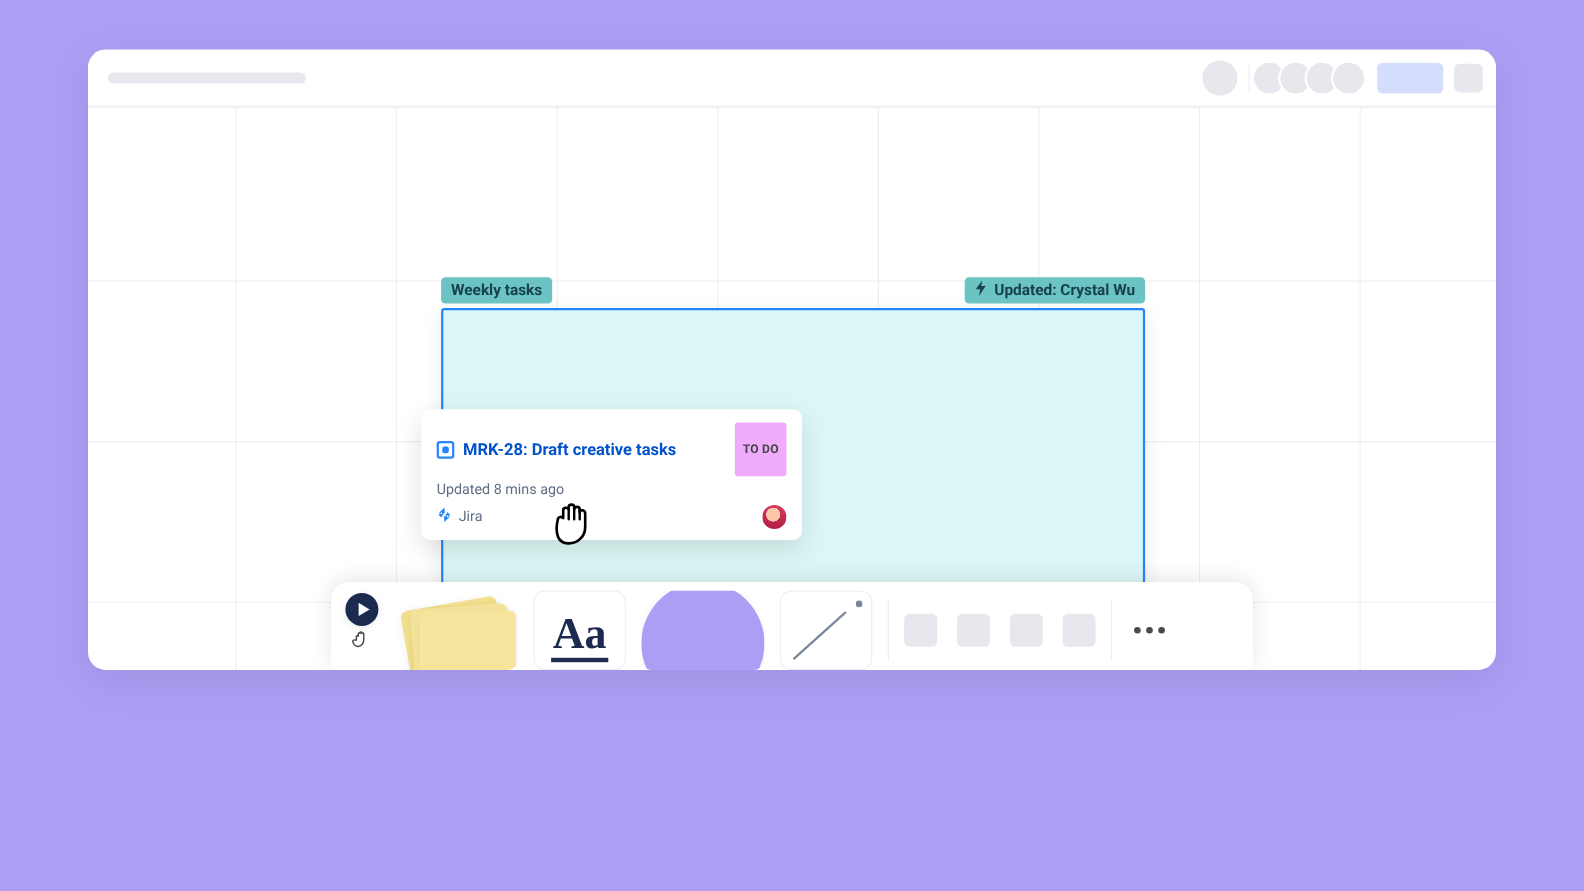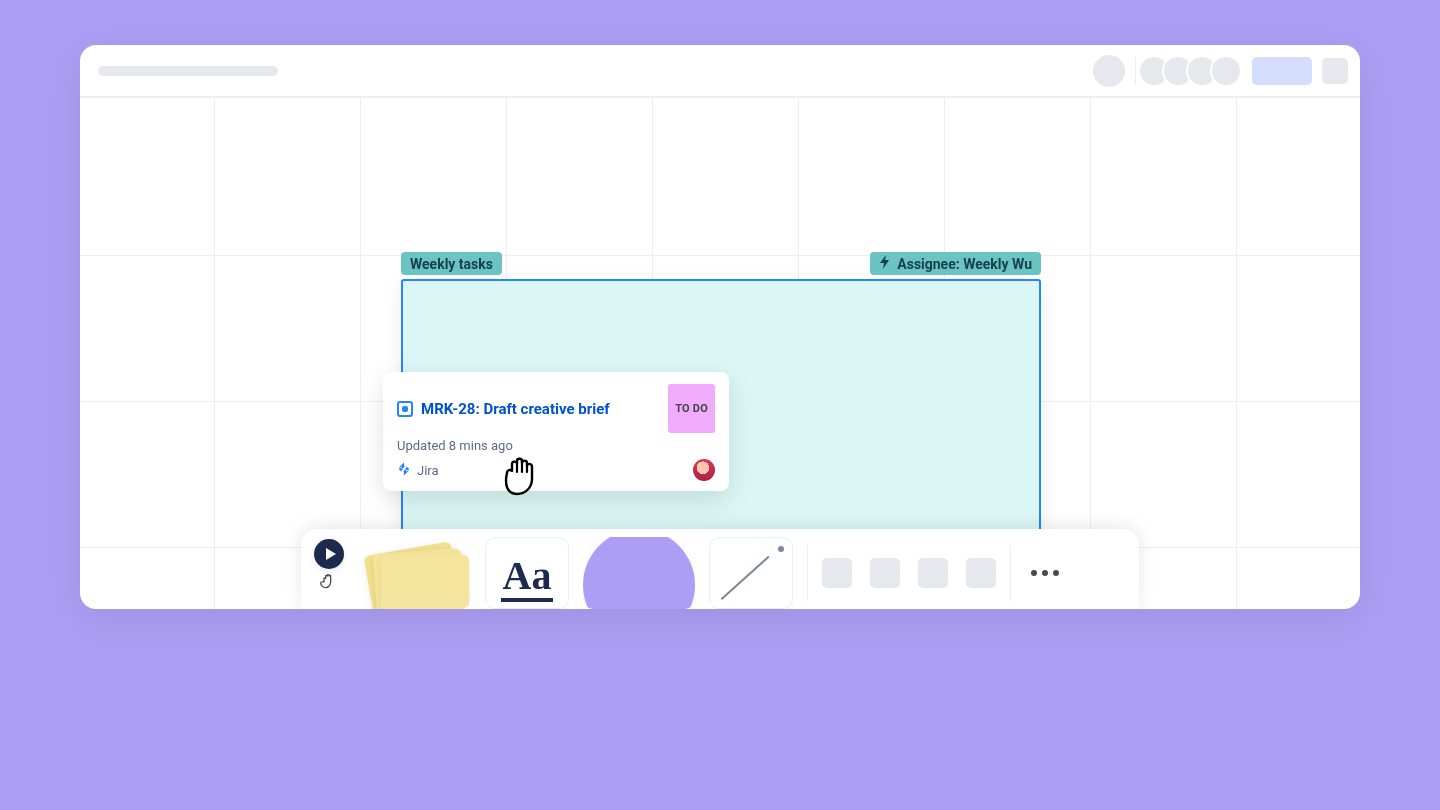--- a/index.html
+++ b/index.html
@@ -201,30 +201,30 @@
 
   <div class="section-wrap">
     <div class="labels">
       <span class="tag">Weekly tasks</span>
       <span class="tag">
         <span class="bolt">
           <svg width="12" height="14" viewBox="0 0 12 14">
               <path fill="#17414B" d="M7 0 1 8h4l-1 6 6-9H6z"></path>
             </svg>
         </span>
-        <span>Assignee: Weekly Wu</span>
+        <span>Updated: Crystal Wu</span>
       </span>
     </div>
     <div class="dropzone"></div>
   </div>
 
   <div class="card">
     <div class="card-row1">
       <span class="issue-icon"></span>
-      <span class="card-title">MRK-28: Draft creative brief</span>
+      <span class="card-title">MRK-28: Draft creative tasks</span>
       <span class="status">TO DO</span>
     </div>
     <div class="card-sub">Updated 8 mins ago</div>
     <div class="card-foot">
       <span class="app">
         <span class="jira-glyph">
           <svg width="14" height="14" viewBox="0 0 32 32">
               <path fill="#2684FF" d="M15.9 1 5 11.9c3.3 3.3 8.6 3.3 11.9 0L15.9 1zm0 30L27 20.1c-3.3-3.3-8.6-3.3-11.9 0L15.9 31zM4 16l6-6c0 3.3 2.7 6 6 6-3.3 0-6 2.7-6 6l-6-6zm24 0-6 6c0-3.3-2.7-6-6-6 3.3 0 6-2.7 6-6l6 6z"></path>
             </svg>
         </span>

